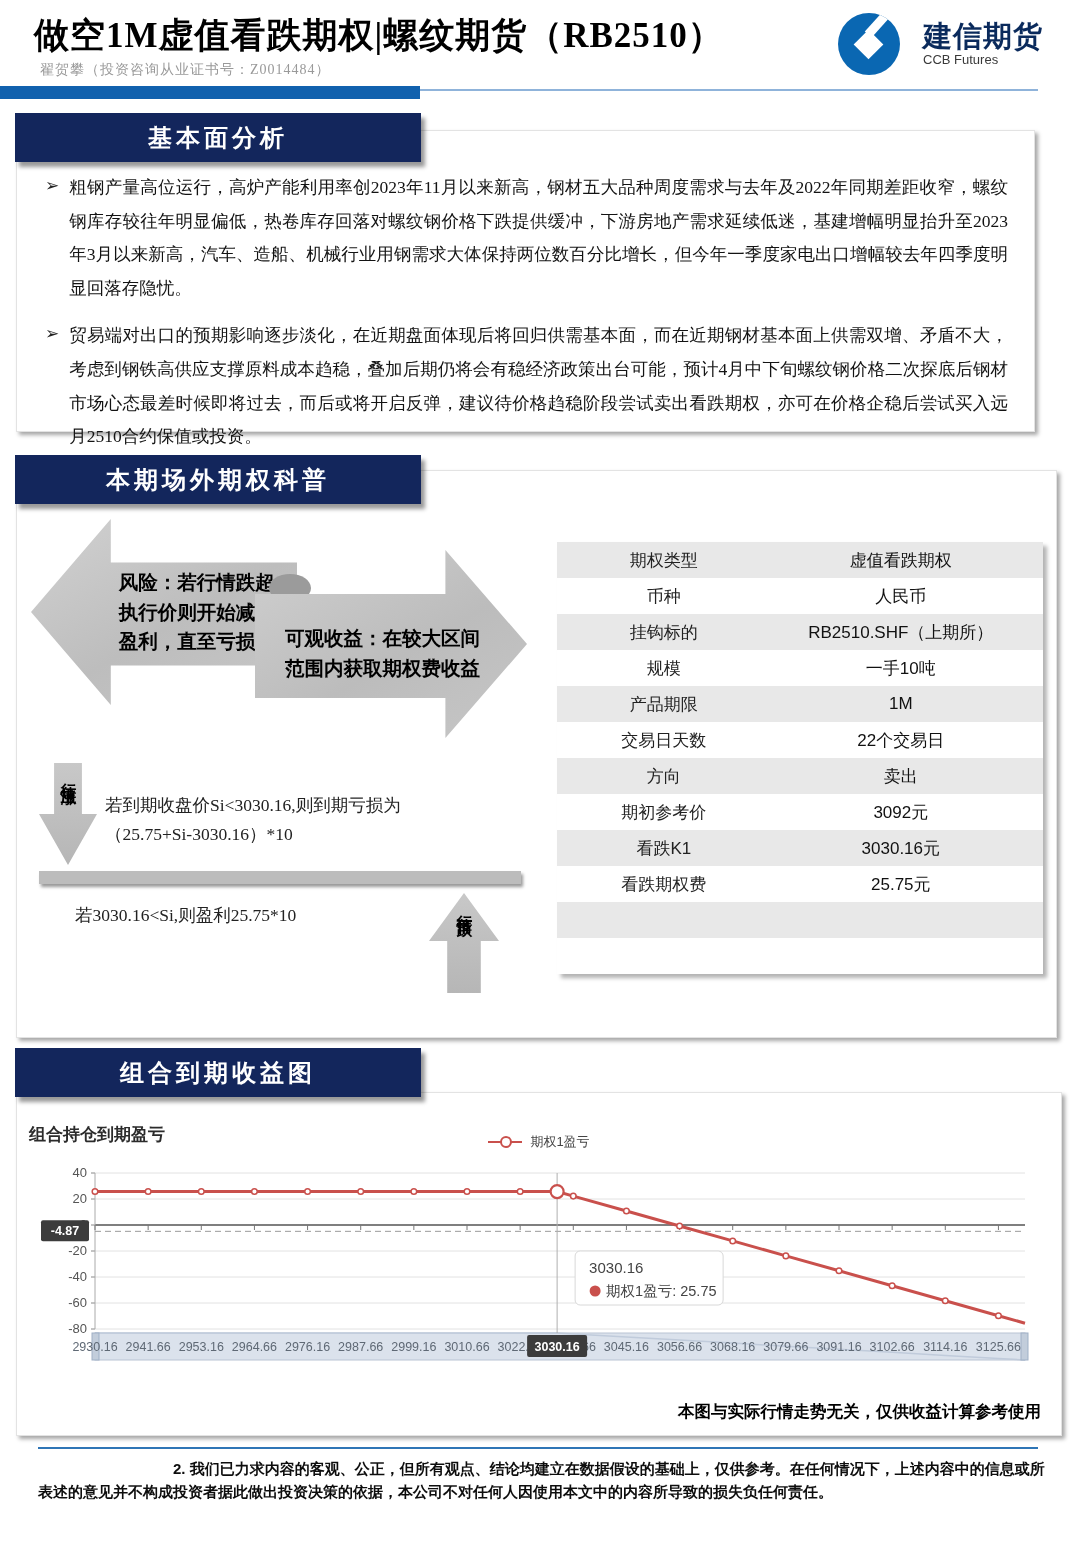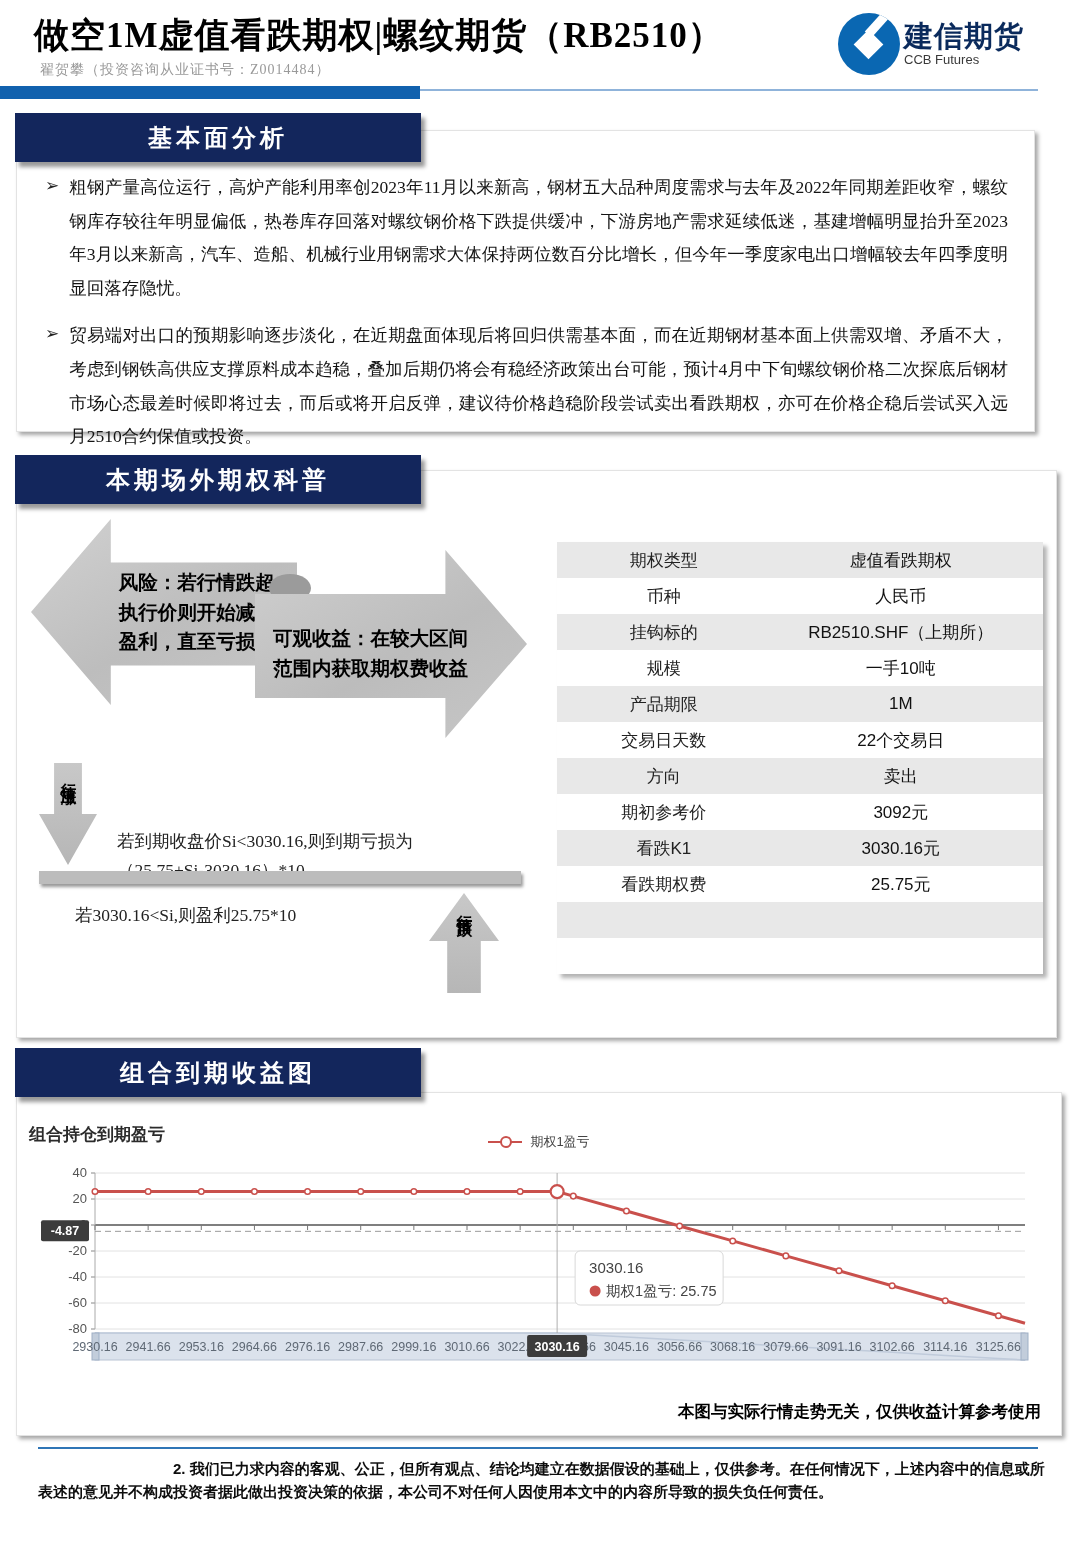--- a/index.html
+++ b/index.html
@@ -10,21 +10,21 @@
   html,body{background:#fff;}
   body{
     width:1080px;height:1559px;position:relative;overflow:hidden;
     font-family:"Liberation Serif","DejaVu Serif",serif;color:#111;
   }
   .sans{font-family:"Liberation Sans","DejaVu Sans",sans-serif;}
 
   
   .page-title{position:absolute;left:34px;top:12px;font-size:35px;font-weight:700;letter-spacing:1px;color:#000;}
   .page-subtitle{position:absolute;left:40px;top:61px;font-size:14px;color:#999;letter-spacing:1px;}
-  .logo{position:absolute;left:838px;top:13px;display:flex;align-items:center;gap:4px;}
+  .logo{position:absolute;left:838px;top:13px;display:flex;align-items:center;gap:23px;}
   .logo-mark{width:62px;height:62px;position:relative;flex:0 0 auto;}
   .logo-circle{width:62px;height:62px;border-radius:50%;background:#0a67b2;position:relative;overflow:hidden;}
   .logo-circle::after{content:'';position:absolute;left:20px;top:21px;width:21px;height:21px;background:#fff;transform:rotate(45deg);}
   .logo-circle::before{content:'';position:absolute;left:37px;top:-8px;width:9px;height:34px;background:#fff;transform:rotate(42deg);}
   .logo-text-cn{font-size:29px;font-weight:700;color:#0a2a5c;font-family:"Liberation Sans","DejaVu Sans",sans-serif;letter-spacing:1px;line-height:1.05;}
   .logo-text-en{font-size:13px;color:#3a3a3a;font-family:"Liberation Sans","DejaVu Sans",sans-serif;}
   .blue-bar{position:absolute;left:0;top:86px;width:420px;height:13px;background:var(--blue);}
   .thin-line{position:absolute;left:420px;top:89px;width:618px;height:2px;background:var(--lightblue);}
 
   
@@ -56,37 +56,37 @@
     background:linear-gradient(150deg,#d2d2d2 0%,#bdbdbd 55%,#c8c8c8 100%);
   }
   .big-arrow-right{
     left:238px;top:73px;width:272px;height:200px;z-index:4;
     clip-path:polygon(100% 50%,70% 3%,70% 25%,0 25%,0 77%,70% 77%,70% 97%);
     background:linear-gradient(150deg,#d0d0d0 0%,#bcbcbc 55%,#c7c7c7 100%);
   }
   .curl{position:absolute;left:252px;top:103px;width:42px;height:28px;background:#9b9b9b;border-radius:50%;z-index:3;}
   .arrow-text{position:absolute;font-weight:700;font-size:19.5px;line-height:1.52;color:#000;}
   .arrow-text-left{left:33%;top:50%;transform:translateY(-50%);width:164px;}
-  .arrow-text-right{left:18px;top:55%;transform:translateY(-50%);width:204px;}
+  .arrow-text-right{left:30px;top:55%;transform:translateY(-50%);width:204px;}
   .small-arrow{position:absolute;background:linear-gradient(#c8c8c8,#b6b6b6);filter:drop-shadow(2px 3px 2px rgba(0,0,0,.4));}
   .arrow-down{
     left:22px;top:292px;width:58px;height:102px;
     clip-path:polygon(26% 0,74% 0,74% 50%,100% 50%,50% 100%,0 50%,26% 50%);
   }
   .arrow-up{
     left:412px;top:422px;width:70px;height:100px;
     clip-path:polygon(50% 0,100% 48%,74% 48%,74% 100%,26% 100%,26% 48%,0 48%);
   }
   .vtext{
     position:absolute;left:50%;top:8px;transform:translateX(-50%);
     writing-mode:vertical-rl;font-weight:700;font-size:15.5px;letter-spacing:2px;color:#000;
   }
   .arrow-up .vtext{top:10px;}
   .formula{position:absolute;font-size:17.5px;line-height:1.65;color:#222;}
-  #formula1{left:100px;top:320px;margin-top:36px;}
+  #formula1{left:88px;top:320px;}
   #formula2{left:58px;top:430px;}
   .hbar{position:absolute;left:22px;top:400px;width:482px;height:13px;background:#bcbcbc;box-shadow:2px 3px 3px rgba(0,0,0,.4);}
 
   
   .spec-table{
     position:absolute;left:540px;top:71px;width:486px;
     box-shadow:4px 4px 4px rgba(0,0,0,.3);
     font-family:"Liberation Sans","DejaVu Sans",sans-serif;
   }
   .trow{display:flex;height:36px;align-items:center;padding-left:12px;}

